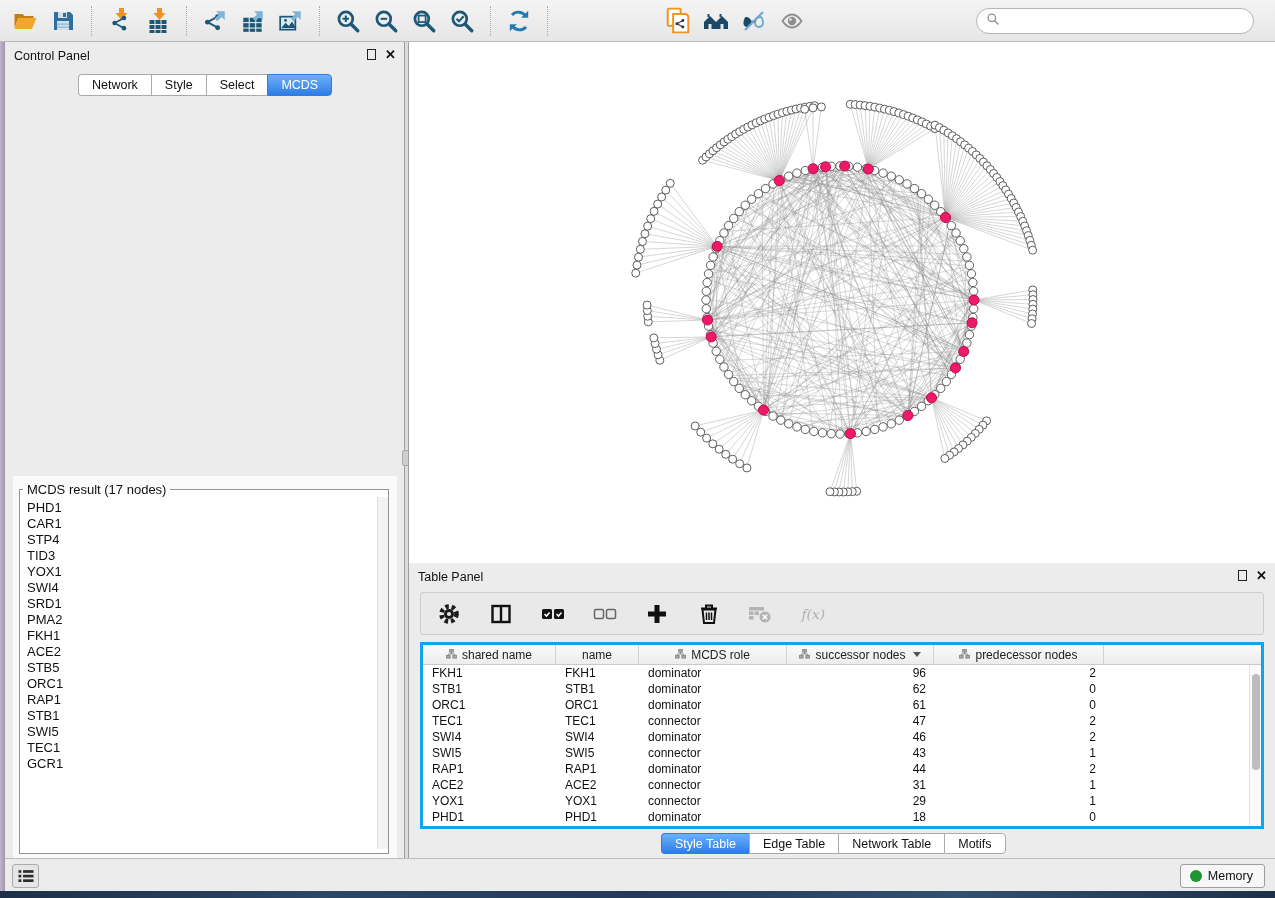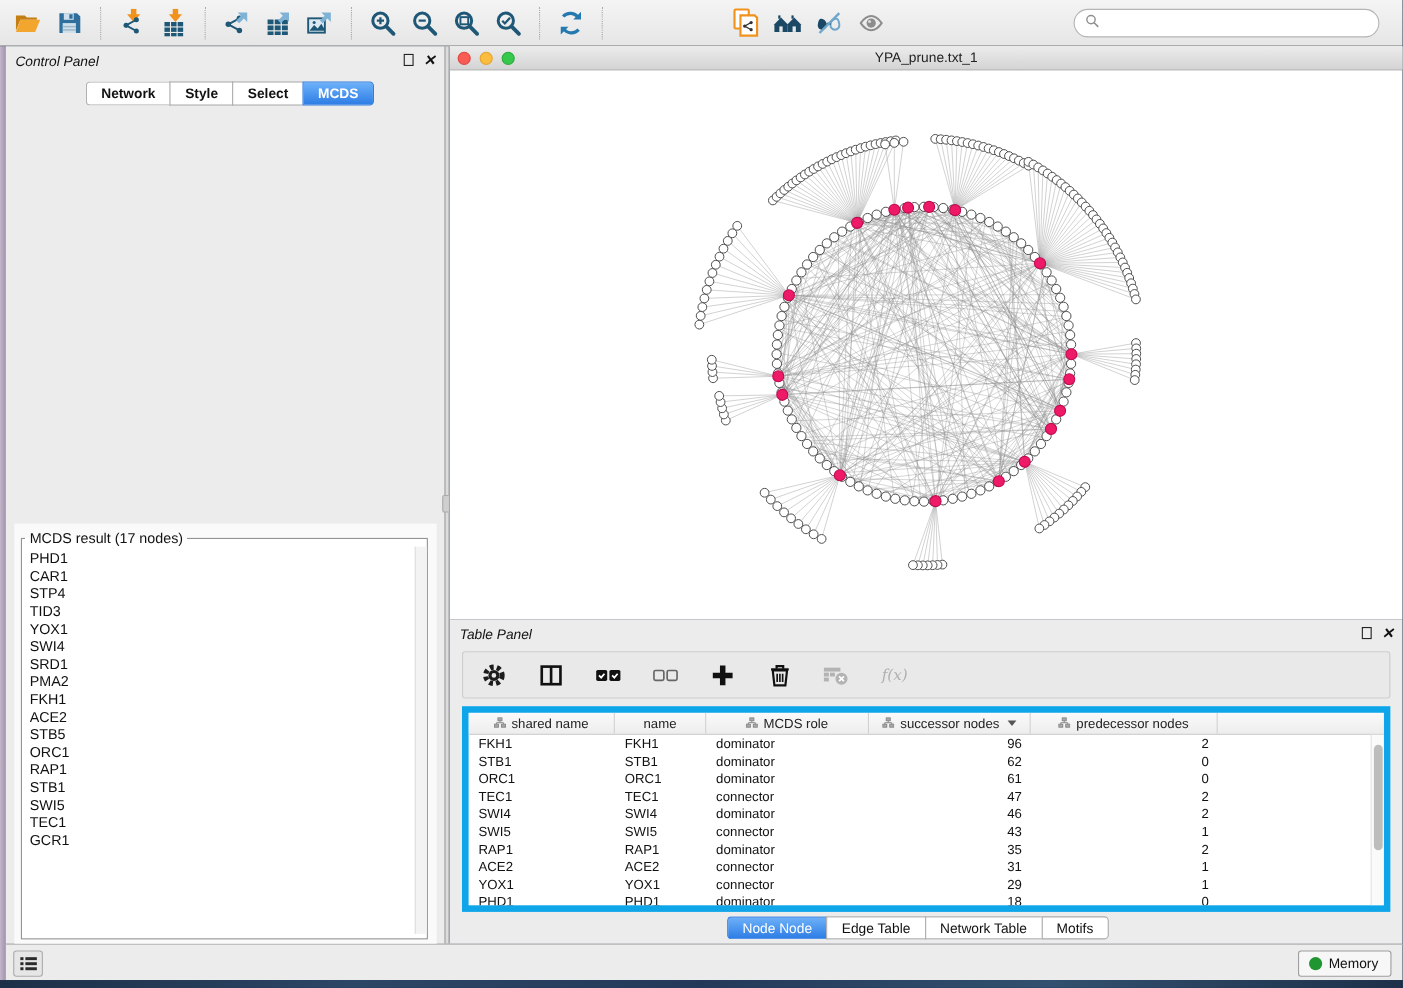--- a/index.html
+++ b/index.html
@@ -36,26 +36,26 @@
   #desktop-bottom {
     position:absolute; left:0; top:891px; width:1275px; height:7px;
     background:linear-gradient(90deg,#1c2f47,#2c4666 25%,#203click753 50%,#32506f 75%,#1d3049);
     background:linear-gradient(90deg,#1c2f47,#2c4666 25%,#24395a 50%,#32506f 75%,#1d3049);
   }
   
   #control-panel {
     position:absolute; left:5px; top:42px; width:400px; height:816px;
     background:#ececec; border-right:1px solid #9e9e9e;
   }
-  .panel-head { position:relative; height:28px;font-style:italic; }
+  .panel-head { position:relative; height:28px; }
   .panel-title { position:absolute; left:9px; top:7px; font-size:12.5px; color:#111; }
   .panel-wicons { position:absolute; right:8px; top:7px; display:flex; gap:9px; align-items:center; }
   .float-ic { width:9px; height:11px; border:1.6px solid #222; }
   .close-ic { font-size:13px; font-weight:bold; color:#111; line-height:11px; }
-  #cp-tabs { position:absolute; left:73px; top:32px; display:flex; z-index:3;font-weight:bold; }
+  #cp-tabs { position:absolute; left:73px; top:32px; display:flex; z-index:3; }
   .cptab {
     height:22px; padding:0 13px; font-size:12.5px; line-height:21px; text-align:center;
     background:#fff; border:1px solid #aaa; border-right:none; color:#111;
   }
   .cptab:first-child { border-radius:4px 0 0 4px; }
   .cptab:last-child { border-radius:0 4px 4px 0; border-right:1px solid #aaa; }
   .cptab.active {
     background:linear-gradient(#6db1f9,#2e7de6); color:#fff; border-color:#2e7de6;
   }
   #cp-content {
@@ -112,21 +112,21 @@
   #table-panel { position:absolute; left:408px; top:563px; width:867px; height:295px; background:#ececec; border-left:1px solid #9e9e9e; }
   #tp-head { position:relative; height:28px; }
   #tp-toolbar {
     position:absolute; left:11px; right:11px; top:29px; height:43px;
     background:#e9e9e9; border:1px solid #cdcdcd; border-radius:3px;
     display:flex; align-items:center; gap:26px; padding-left:15px;
   }
   .tpbtn { width:26px; height:26px; display:flex; align-items:center; justify-content:center; }
   #node-table {
     position:absolute; left:11px; top:79px; width:844px; height:187px;
-    background:#fff; border:6px solid #0ea5e9; overflow:hidden;
+    background:#fff; border:3px solid #0ea5e9; overflow:hidden;
   }
   #nt-header { display:flex; height:20px; background:linear-gradient(#fafafa,#ededed); border-bottom:1px solid #c9c9c9; }
   .nth {
     display:flex; align-items:center; justify-content:center; gap:5px;
     border-right:1px solid #d2d2d2; font-size:12px; color:#222; overflow:hidden;
   }
   .nth .sort { width:0; height:0; border-left:4px solid transparent; border-right:4px solid transparent; border-top:5px solid #555; margin-left:2px; }
   #nt-body { position:absolute; left:0; top:20px; right:12px; bottom:0; }
   .ntr { display:flex; height:16px; }
   .ntd { font-size:12px; line-height:16px; padding-left:9px; color:#111; white-space:nowrap; overflow:hidden; }
@@ -381,28 +381,20 @@
       </div>
     </fieldset>
   </div>
 </div>
 
 <div id="splitter">
     <div class="grip"></div>
   </div>
 
 <div id="net-window">
-  <div id="net-titlebar">
-    <div id="traffic">
-      <span class="light red"></span>
-      <span class="light yellow"></span>
-      <span class="light green"></span>
-    </div>
-    <div id="net-title">YPA_prune.txt_1</div>
-  </div>
   <svg id="network-canvas" width="865" height="498" viewBox="0 0 865 498">
       <line x1="370.16527303490074" y1="138.6051257587587" x2="358.8871802260976" y2="370.94131761342555" stroke="#8a8a8a" stroke-width="0.8" stroke-opacity="0.4"></line>
       <line x1="370.16527303490074" y1="138.6051257587587" x2="482.1040874432968" y2="381.87240308716014" stroke="#8a8a8a" stroke-width="0.8" stroke-opacity="0.4"></line>
       <line x1="370.16527303490074" y1="138.6051257587587" x2="314.50667225078143" y2="324.22163234104954" stroke="#8a8a8a" stroke-width="0.8" stroke-opacity="0.4"></line>
       <line x1="370.16527303490074" y1="138.6051257587587" x2="421.834040181881" y2="391.68614431051793" stroke="#8a8a8a" stroke-width="0.8" stroke-opacity="0.4"></line>
       <line x1="370.16527303490074" y1="138.6051257587587" x2="546.1351997356745" y2="326.55571297730285" stroke="#8a8a8a" stroke-width="0.8" stroke-opacity="0.4"></line>
       <line x1="370.16527303490074" y1="138.6051257587587" x2="512.2904219344316" y2="151.47363095588923" stroke="#8a8a8a" stroke-width="0.8" stroke-opacity="0.4"></line>
       <line x1="370.16527303490074" y1="138.6051257587587" x2="489.40358404870733" y2="378.6027419682719" stroke="#8a8a8a" stroke-width="0.8" stroke-opacity="0.4"></line>
       <line x1="370.16527303490074" y1="138.6051257587587" x2="520.2659318154977" y2="158.0620521668024" stroke="#8a8a8a" stroke-width="0.8" stroke-opacity="0.4"></line>
       <line x1="370.16527303490074" y1="138.6051257587587" x2="564.9997550055557" y2="258.2562390506236" stroke="#8a8a8a" stroke-width="0.8" stroke-opacity="0.4"></line>
@@ -1243,21 +1235,21 @@
           <div class="ntd" style="flex: 0 0 133px; width: 133px;">SWI5</div>
           <div class="ntd" style="flex: 0 0 83px; width: 83px;">SWI5</div>
           <div class="ntd" style="flex: 0 0 148px; width: 148px;">connector</div>
           <div class="ntd num" style="flex: 0 0 147px; width: 147px;">43</div>
           <div class="ntd num" style="flex: 0 0 170px; width: 170px;">1</div>
         </div>
         <div class="ntr">
           <div class="ntd" style="flex: 0 0 133px; width: 133px;">RAP1</div>
           <div class="ntd" style="flex: 0 0 83px; width: 83px;">RAP1</div>
           <div class="ntd" style="flex: 0 0 148px; width: 148px;">dominator</div>
-          <div class="ntd num" style="flex: 0 0 147px; width: 147px;">35</div>
+          <div class="ntd num" style="flex: 0 0 147px; width: 147px;">44</div>
           <div class="ntd num" style="flex: 0 0 170px; width: 170px;">2</div>
         </div>
         <div class="ntr">
           <div class="ntd" style="flex: 0 0 133px; width: 133px;">ACE2</div>
           <div class="ntd" style="flex: 0 0 83px; width: 83px;">ACE2</div>
           <div class="ntd" style="flex: 0 0 148px; width: 148px;">connector</div>
           <div class="ntd num" style="flex: 0 0 147px; width: 147px;">31</div>
           <div class="ntd num" style="flex: 0 0 170px; width: 170px;">1</div>
         </div>
         <div class="ntr">
@@ -1273,21 +1265,21 @@
           <div class="ntd" style="flex: 0 0 148px; width: 148px;">dominator</div>
           <div class="ntd num" style="flex: 0 0 147px; width: 147px;">18</div>
           <div class="ntd num" style="flex: 0 0 170px; width: 170px;">0</div>
         </div>
       </div>
     <div id="nt-scroll">
         <div id="nt-thumb"></div>
       </div>
   </div>
   <div id="tp-tabs">
-      <div class="tptab active">Node Node</div>
+      <div class="tptab active">Style Table</div>
       <div class="tptab">Edge Table</div>
       <div class="tptab">Network Table</div>
       <div class="tptab">Motifs</div>
     </div>
 </div>
 
 <div id="status-bar">
   <div id="list-btn">
     <svg width="20" height="20" viewBox="0 0 24 24">
         <g fill="#2b2b2b">

